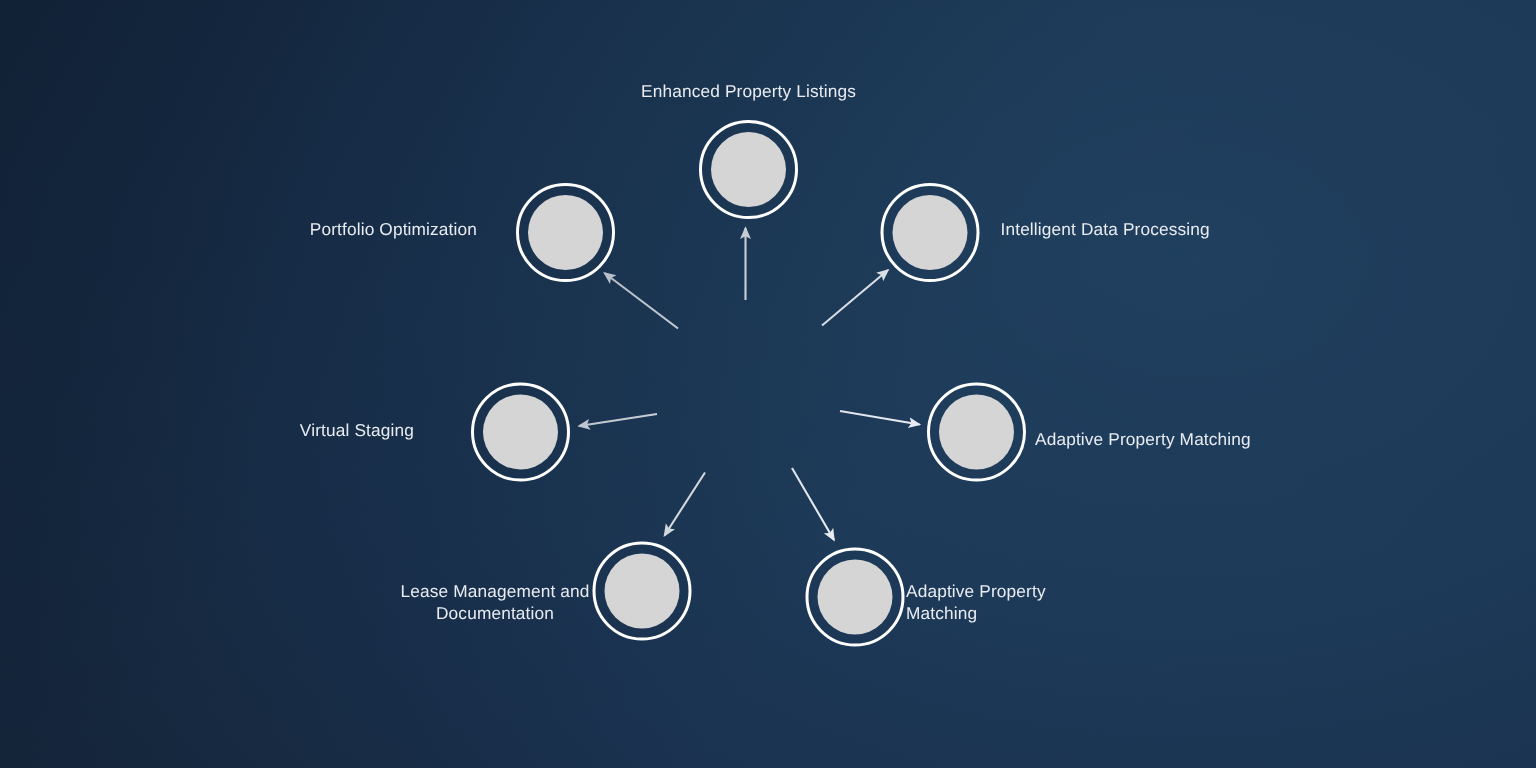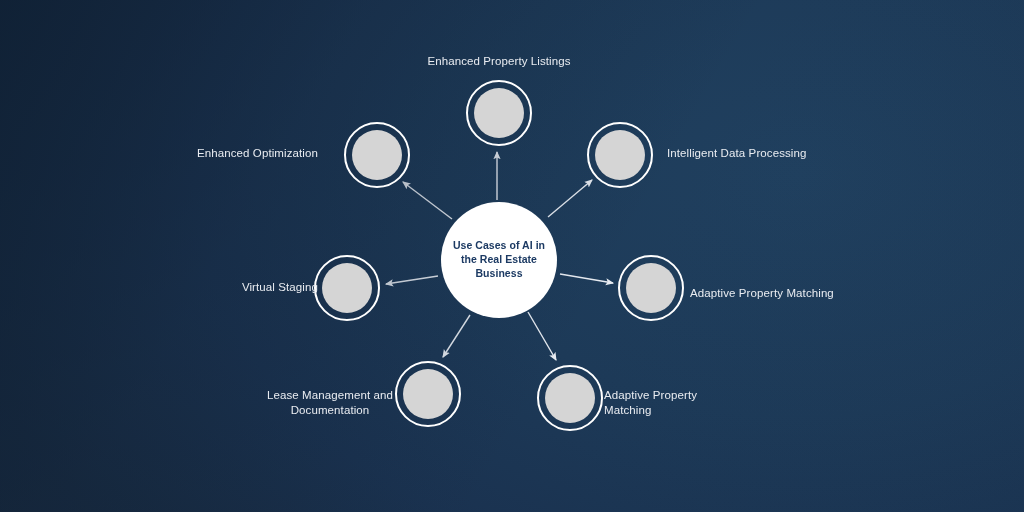--- a/index.html
+++ b/index.html
@@ -104,23 +104,20 @@
         <line x1="497" y1="200" x2="497" y2="152" stroke="#e8ecf2" stroke-width="1.4" marker-end="url(#arrowhead)"></line>
         <line x1="548" y1="217" x2="592" y2="180" stroke="#e8ecf2" stroke-width="1.4" marker-end="url(#arrowhead)"></line>
         <line x1="560" y1="274" x2="613" y2="283" stroke="#e8ecf2" stroke-width="1.4" marker-end="url(#arrowhead)"></line>
         <line x1="528" y1="312" x2="556" y2="360" stroke="#e8ecf2" stroke-width="1.4" marker-end="url(#arrowhead)"></line>
         <line x1="470" y1="315" x2="443" y2="357" stroke="#e8ecf2" stroke-width="1.4" marker-end="url(#arrowhead)"></line>
         <line x1="438" y1="276" x2="386" y2="284" stroke="#e8ecf2" stroke-width="1.4" marker-end="url(#arrowhead)"></line>
         <line x1="452" y1="219" x2="403" y2="182" stroke="#e8ecf2" stroke-width="1.4" marker-end="url(#arrowhead)"></line>
       </g>
   </svg>
 
-  <div class="hub" id="hub" style="left: 441px; top: 202px; width: 116px; height: 116px; background: rgb(255, 255, 255);">
-    <div class="hub-label" style="color: rgb(28, 58, 99);">Use Cases of AI in the Real Estate Business</div>
-  </div>
 
   <div id="nodes-layer">
       <div class="node" style="left: 466px; top: 80px; width: 66px; height: 66px; border-color: rgb(255, 255, 255);">
         <div class="node-core" style="background: rgb(213, 213, 213);"></div>
       </div>
       <div class="node" style="left: 587px; top: 122px; width: 66px; height: 66px; border-color: rgb(255, 255, 255);">
         <div class="node-core" style="background: rgb(213, 213, 213);"></div>
       </div>
       <div class="node" style="left: 618px; top: 255px; width: 66px; height: 66px; border-color: rgb(255, 255, 255);">
         <div class="node-core" style="background: rgb(213, 213, 213);"></div>
@@ -139,17 +136,17 @@
       </div>
     </div>
   <div id="labels-layer">
       <div class="node-label label-center" style="color: rgb(233, 236, 241); top: 62px; transform: translate(-13px, -50%); left: 0px; width: 100%; text-align: center;">Enhanced Property Listings</div>
       <div class="node-label label-right" style="color: rgb(233, 236, 241); top: 154px; transform: translateY(-50%); left: 667px;">Intelligent Data Processing</div>
       <div class="node-label label-right" style="color: rgb(233, 236, 241); top: 294px; transform: translateY(-50%); left: 690px;">Adaptive Property Matching</div>
       <div class="node-label label-right" style="color: rgb(233, 236, 241); top: 403px; transform: translateY(-50%); left: 604px;">Adaptive Property
 Matching</div>
       <div class="node-label label-center" style="color: rgb(233, 236, 241); top: 403px; transform: translate(-182px, -50%); left: 0px; width: 100%; text-align: center;">Lease Management and
 Documentation</div>
-      <div class="node-label label-left" style="color: rgb(233, 236, 241); top: 288px; transform: translateY(-50%); right: 706px;">Virtual Staging</div>
-      <div class="node-label label-left" style="color: rgb(233, 236, 241); top: 154px; transform: translateY(-50%); right: 706px;">Enhanced Optimization</div>
+      <div class="node-label label-left" style="color: rgb(233, 236, 241); top: 288px; transform: translateY(-50%); right: 748px;">Virtual Staging</div>
+      <div class="node-label label-left" style="color: rgb(233, 236, 241); top: 154px; transform: translateY(-50%); right: 706px;">Portfolio Optimization</div>
     </div>
 
 </div>
 
 </body></html>

